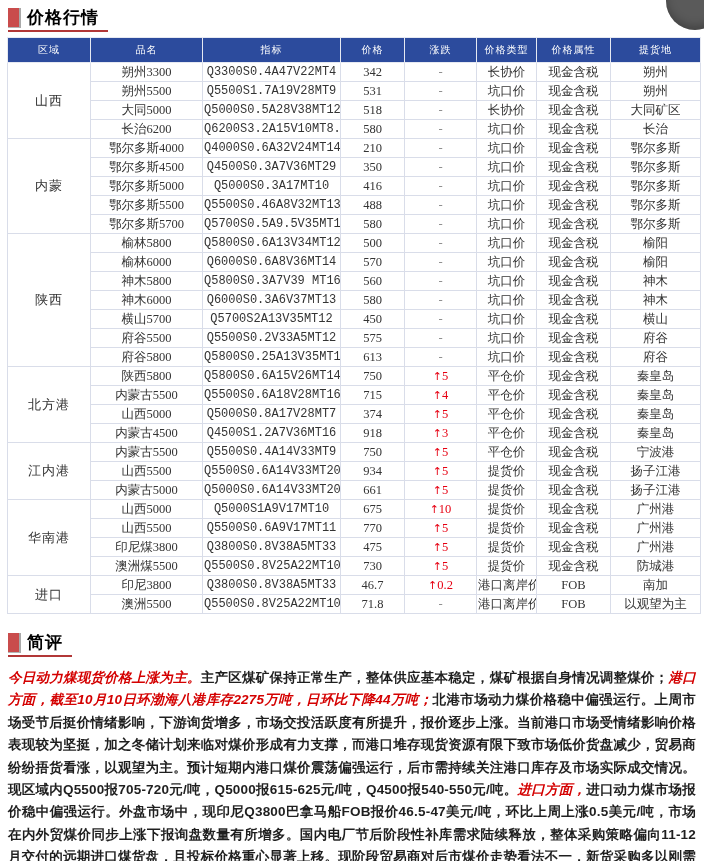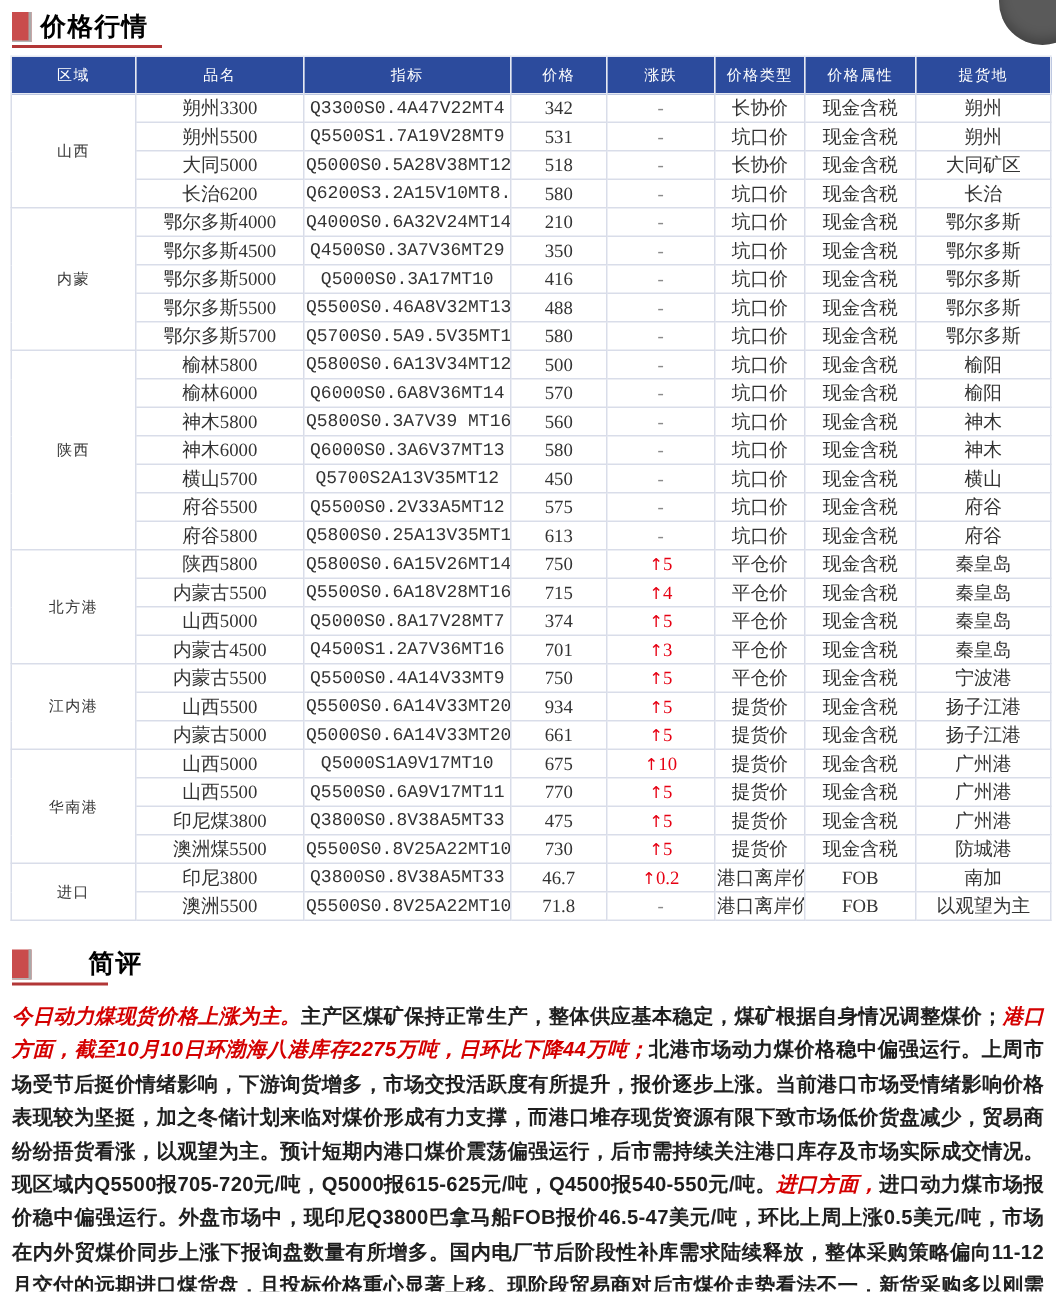--- a/index.html
+++ b/index.html
@@ -51,28 +51,28 @@
   table.price col.c-attr{width:74px;}
   table.price col.c-pickup{width:90px;}
   table.price th{
     background:var(--header-bg);color:#ffffff;font-weight:normal;font-size:10px;
     height:25px;border:1px solid #e6e9f2;padding:0;letter-spacing:1px;
   }
   table.price td{
     border:1px solid var(--border);text-align:center;height:19px;padding:0 1px;
     white-space:nowrap;overflow:hidden;
   }
-  td.region{font-size:10px;letter-spacing:1px;}
+  td.region{font-size:13px;letter-spacing:1px;}
   td.spec{font-size:12px;font-family:Liberation Mono, monospace;}
   .chg-up{color:var(--up-red);}
   .chg-flat{color:#8a8a8a;}
   .arrow{font-family:"DejaVu Sans",sans-serif;font-size:11px;}
 
   
-  .review-wrap{margin-top:19px;gap:32px;}
+  .review-wrap{margin-top:19px;}
   .commentary{
     margin:14px 8px 0 8px;width:688px;
     font-size:13.5px;font-weight:bold;line-height:22.4px;
     text-align:justify;color:#1f1f1f;letter-spacing:.2px;
   }
   .commentary .red{color:var(--em-red);font-style:italic;}
 </style>
 </head>
 <body>
 
@@ -279,21 +279,21 @@
         <td class="spec">Q5000S0.8A17V28MT7</td>
         <td>374</td>
         <td class="chg-up"><span class="arrow">↑</span>5</td>
         <td>平仓价</td>
         <td>现金含税</td>
         <td>秦皇岛</td>
       </tr>
       <tr>
         <td>内蒙古4500</td>
         <td class="spec">Q4500S1.2A7V36MT16</td>
-        <td>701</td>
+        <td>918</td>
         <td class="chg-up"><span class="arrow">↑</span>3</td>
         <td>平仓价</td>
         <td>现金含税</td>
         <td>秦皇岛</td>
       </tr>
       <tr>
         <td class="region" rowspan="3">江内港</td>
         <td>内蒙古5500</td>
         <td class="spec">Q5500S0.4A14V33MT9</td>
         <td>750</td>

